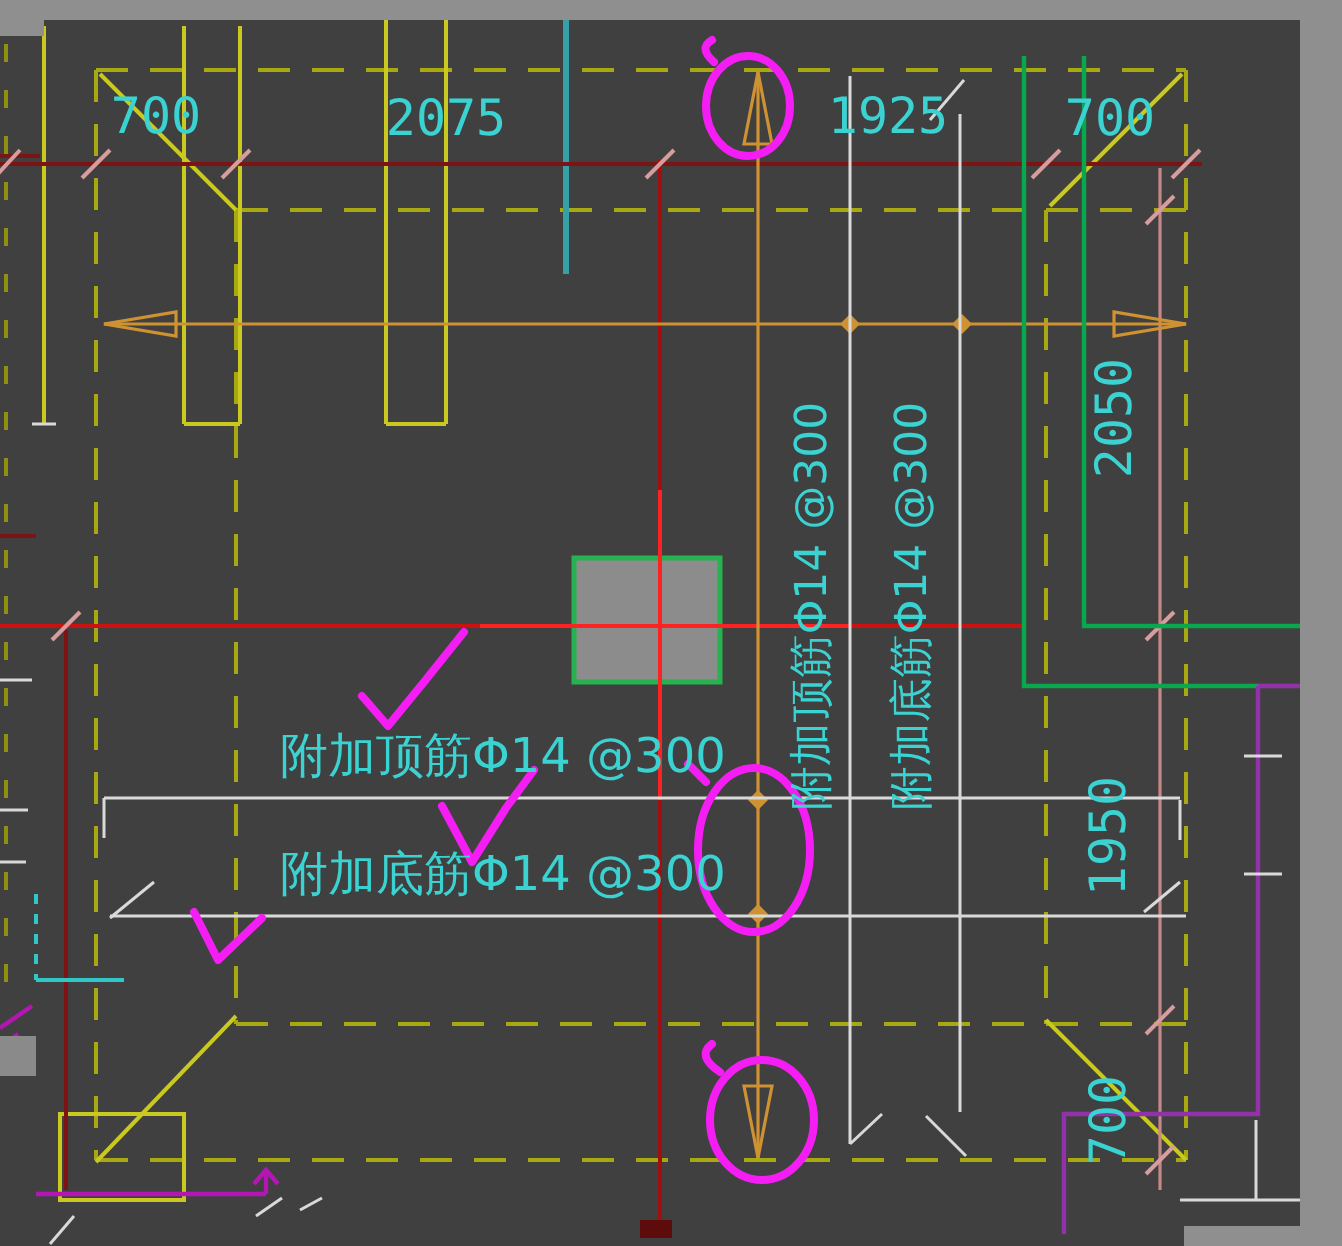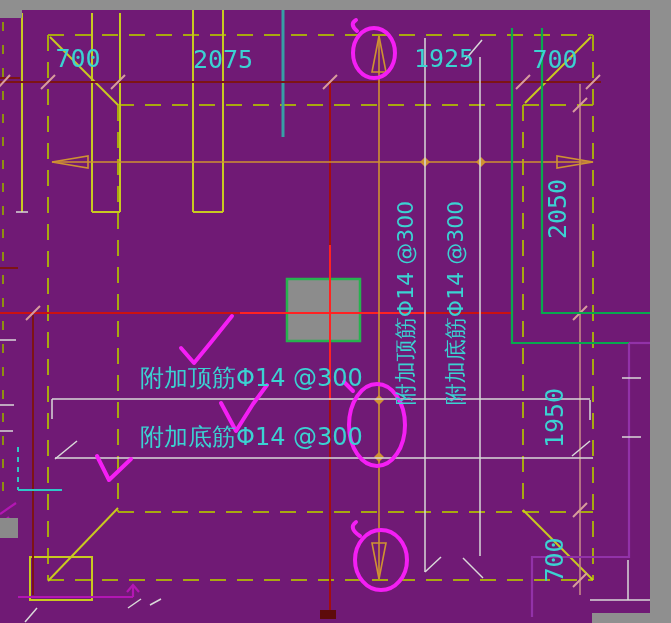--- a/index.html
+++ b/index.html
@@ -1,17 +1,17 @@
 <!DOCTYPE html>
 <html><head>
 <meta charset="utf-8">
 <style>
   html,body { margin:0; padding:0; background:#000; }
   #stage {
-    position:relative; width:671px; height:623px; background:#701a75;
+    position:relative; width:671px; height:623px; background:#404040;
     overflow:hidden; font-family:"DejaVu Sans", sans-serif;
   }
   #linework { position:absolute; left:0; top:0; z-index:1; }
   .txt { position:absolute; z-index:5; white-space:nowrap; pointer-events:none; }
   .dim {
     color:#3bd2d2; font-family:"DejaVu Sans Mono", monospace;
     font-size:25px; font-weight:normal; letter-spacing:0px;
     transform:translate(-50%,-50%);
   }
   .dim-v { transform:translate(-50%,-50%) rotate(-90deg); }

